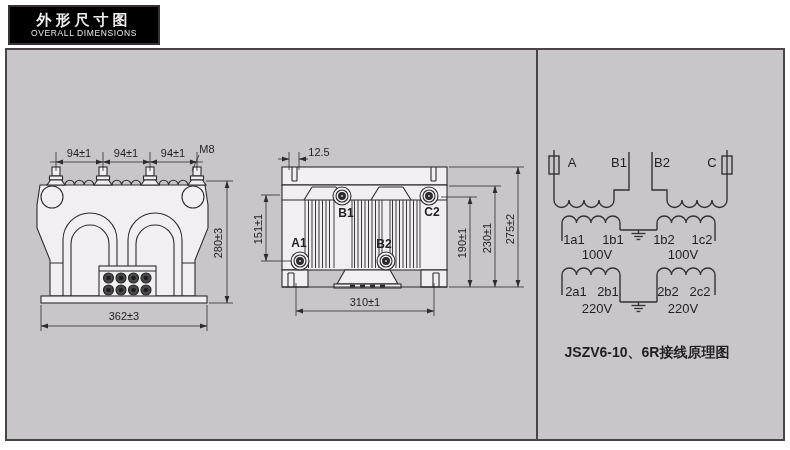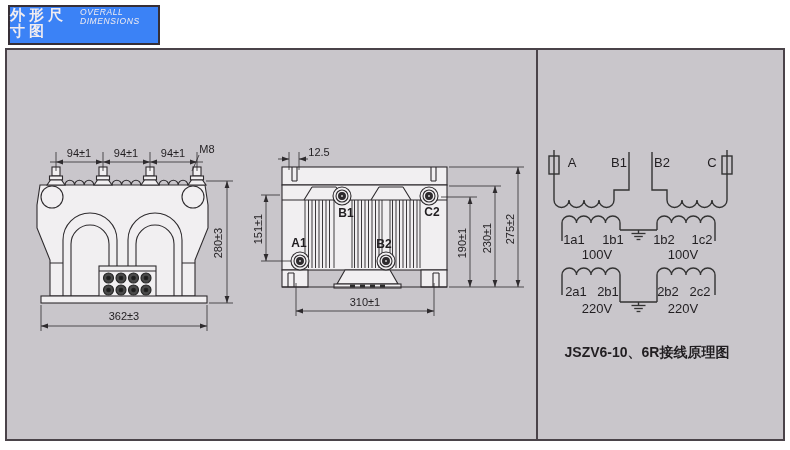--- a/index.html
+++ b/index.html
@@ -1,22 +1,22 @@
 <!DOCTYPE html>
 <html><head>
 <meta charset="utf-8">
 <style>
   html,body{margin:0;padding:0;background:#ffffff;width:790px;height:450px;
     font-family:"Liberation Sans", sans-serif;}
   #stage{position:relative;width:790px;height:450px;overflow:hidden;background:#ffffff;}
   .header-box{position:absolute;left:8px;top:5px;width:148px;height:36px;
-    background:#3b82f6;border:2px solid #362f36;color:#f0ecf0;text-align:left;
-    display:flex;flex-direction:row;justify-content:center;line-height:1.05;}
+    background:#000000;border:2px solid #362f36;color:#f0ecf0;text-align:center;
+    display:flex;flex-direction:column;justify-content:center;line-height:1.05;}
   .header-zh{font-size:15px;font-weight:bold;letter-spacing:4px;}
-  .header-en{font-size:8.5px;letter-spacing:0.6px;margin-top:1px;font-style:italic;}
+  .header-en{font-size:8.5px;letter-spacing:0.6px;margin-top:1px;}
   .panel{position:absolute;left:5px;top:48px;width:776px;height:389px;
     background:#c9c6cb;border:2px solid #4a4349;}
   .divider{position:absolute;left:536px;top:48px;width:2px;height:393px;background:#4a4349;}
   svg{position:absolute;left:0;top:0;}
   svg text{font-family:"Liberation Sans", sans-serif;fill:#211e21;}
   .dim{font-size:11px;}
   .lbl{font-size:12px;font-weight:bold;}
   .sch{font-size:13px;}
   .cap{font-size:14px;font-weight:bold;}
 </style>

